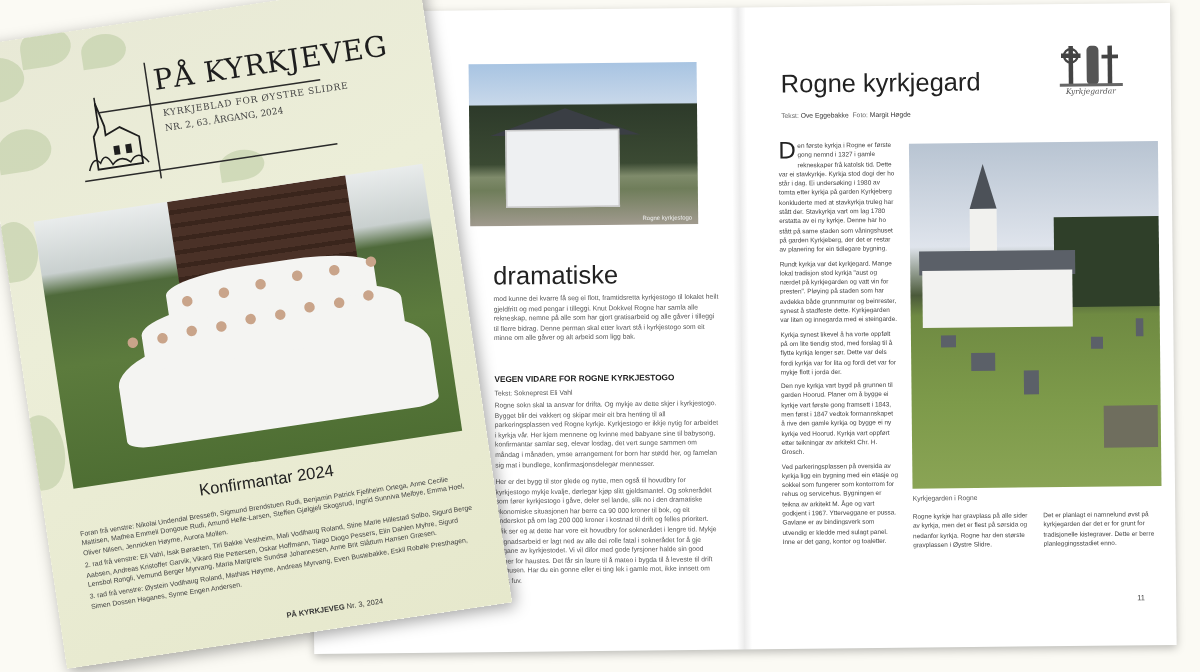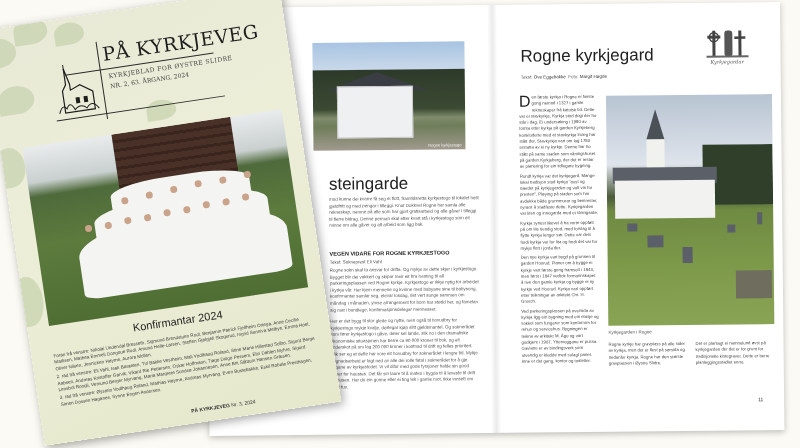--- a/index.html
+++ b/index.html
@@ -141,21 +141,21 @@
 
 <div class="spread">
   <div class="fold"></div>
 
   <div class="left-page">
     <div class="photo-stogo">
       <div class="roof"></div>
       <div class="house"></div>
       <span class="caption">Rogne kyrkjestogo</span>
     </div>
-    <div class="stogo-title">steingarde</div>
+    <div class="stogo-title">dramatiske</div>
     <div class="stogo-intro">mod kunne dei kvarre få seg ei flott, framtidsretta kyrkjestogo til lokalet heilt gjeldfritt og med pengar i tilleggi. Knut Dokkvel Rogne har samla alle rekneskap, nemne på alle som har gjort gratisarbeid og alle gåver i tilleggi til flerre bidrag. Denne perman skal etter kvart stå i kyrkjestogo som eit minne om alle gåver og alt arbeid som ligg bak.</div>
     <div class="stogo-subhead">VEGEN VIDARE FOR ROGNE KYRKJESTOGO</div>
     <div class="stogo-byline">
       <span>Tekst:</span>
       <span>Sokneprest Eli Vahl</span>
     </div>
     <div class="stogo-body">Rogne sokn skal ta ansvar for drifta. Og mykje av dette skjer i kyrkjestogo. Bygget blir dei vakkert og skipar meir eit bra henting til all parkeringsplassen ved Rogne kyrkje. Kyrkjestogo er ikkje nytig for arbeidet i kyrkja vår. Her kjem mennene og kvinne med babyane sine til babysong, konfirmantar samlar seg, elevar losdag, det vert sunge sammen om måndag i månaden, ymse arrangement for born har stødd her, og famelan sig mat i bundlege, konfirmasjonsdelegar mennesser.</div>
     <div class="stogo-body2">Her er det bygg til stor glede og nytte, men også til hovudbry for kyrkjestogo mykje kvalje, dørlegar kjøp slitt gjeldsmantel. Og soknerådet som fører kyrkjestogo i gåve, deler sel lande, slik no i den dramatiske økonomiske situasjonen har berre ca 90 000 kroner til bok, og eit underskot på om lag 200 000 kroner i kostnad til drift og felles prioritert. Slik ser eg at dette har vore eit hovudbry for soknerådet i lengre tid. Mykje dugnadsarbeid er lagt ned av alle dei rolle fatal i soknerådet for å gje vegane av kyrkjestodet. Vi vil difor med gode fyrsjoner halde sin good ganer for haustes. Det får sin laure til å mateo i bygda til å leveste til drift av husen. Har du ein gonne eller ei ting lek i gamle mot, ikke innsett om dont fuv.</div>
   </div>
 

